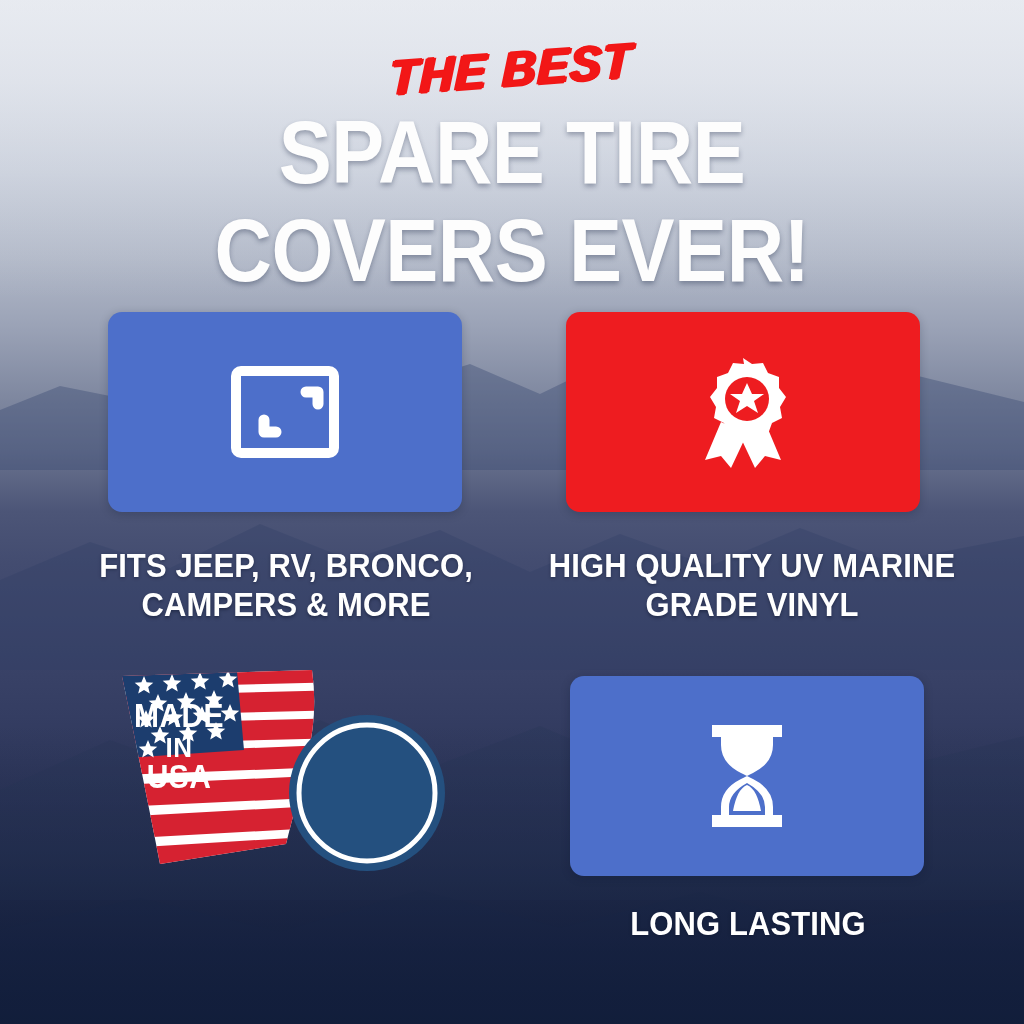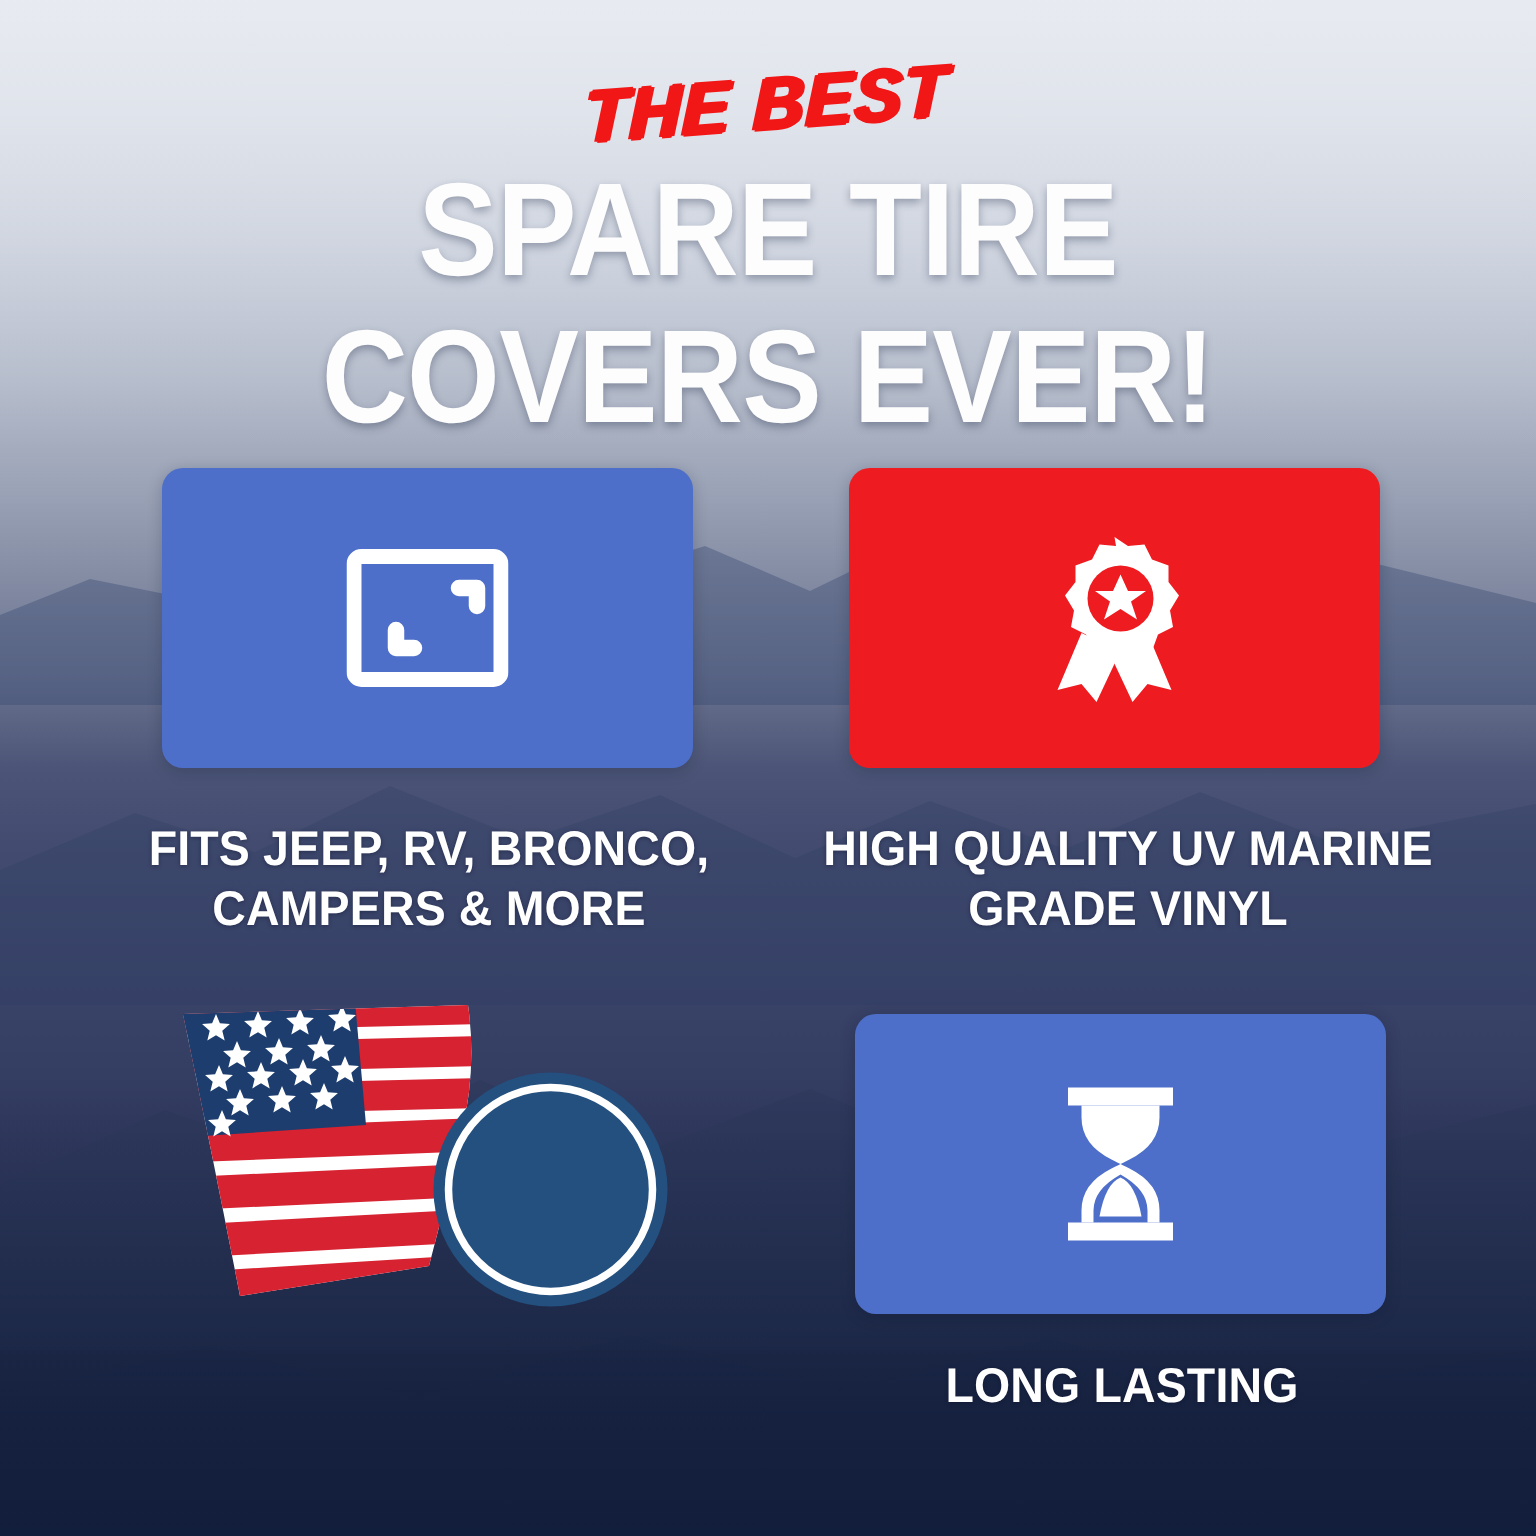--- a/index.html
+++ b/index.html
@@ -240,20 +240,25 @@
           <path d="M88,56 l2.6,6.2 6.7,.5 -5.1,4.4 1.6,6.5 -5.8,-3.5 -5.8,3.5 1.6,-6.5 -5.1,-4.4 6.7,-.5 Z"></path>
           <path d="M116,54 l2.6,6.2 6.7,.5 -5.1,4.4 1.6,6.5 -5.8,-3.5 -5.8,3.5 1.6,-6.5 -5.1,-4.4 6.7,-.5 Z"></path>
           <path d="M48,72 l2.6,6.2 6.7,.5 -5.1,4.4 1.6,6.5 -5.8,-3.5 -5.8,3.5 1.6,-6.5 -5.1,-4.4 6.7,-.5 Z"></path>
         </g>
       </g>
     </svg>
     <svg id="usa-badge" viewBox="0 0 158 158">
       <circle cx="79" cy="79" r="78" fill="#24507f"></circle>
       <circle cx="79" cy="79" r="68" fill="none" stroke="#ffffff" stroke-width="5"></circle>
     </svg>
+    <div id="usa-badge-text">
+      <div id="usa-made">MADE</div>
+      <div id="usa-in">IN</div>
+      <div id="usa-usa">USA</div>
+    </div>
   </div>
 
   <div class="tile" id="tile-lasting">
     <svg width="80" height="106" viewBox="0 0 80 106">
       <rect x="5" y="2" width="70" height="12" fill="#ffffff"></rect>
       <rect x="5" y="92" width="70" height="12" fill="#ffffff"></rect>
       <path d="M14,14 L14,22 Q14,40 34,50 Q40,53 40,53 Q40,53 34,56 Q14,66 14,84 L14,92 L22,92 L22,84 Q22,70 40,60 Q58,70 58,84 L58,92 L66,92 L66,84 Q66,66 46,56 Q40,53 40,53 Q40,53 46,50 Q66,40 66,22 L66,14 Z" fill="#ffffff"></path>
       <path d="M28,28 Q40,46 40,48 Q40,46 52,28 Z" fill="#ffffff"></path>
       <path d="M26,88 Q30,66 40,62 Q50,66 54,88 Z" fill="#ffffff"></path>
     </svg>

